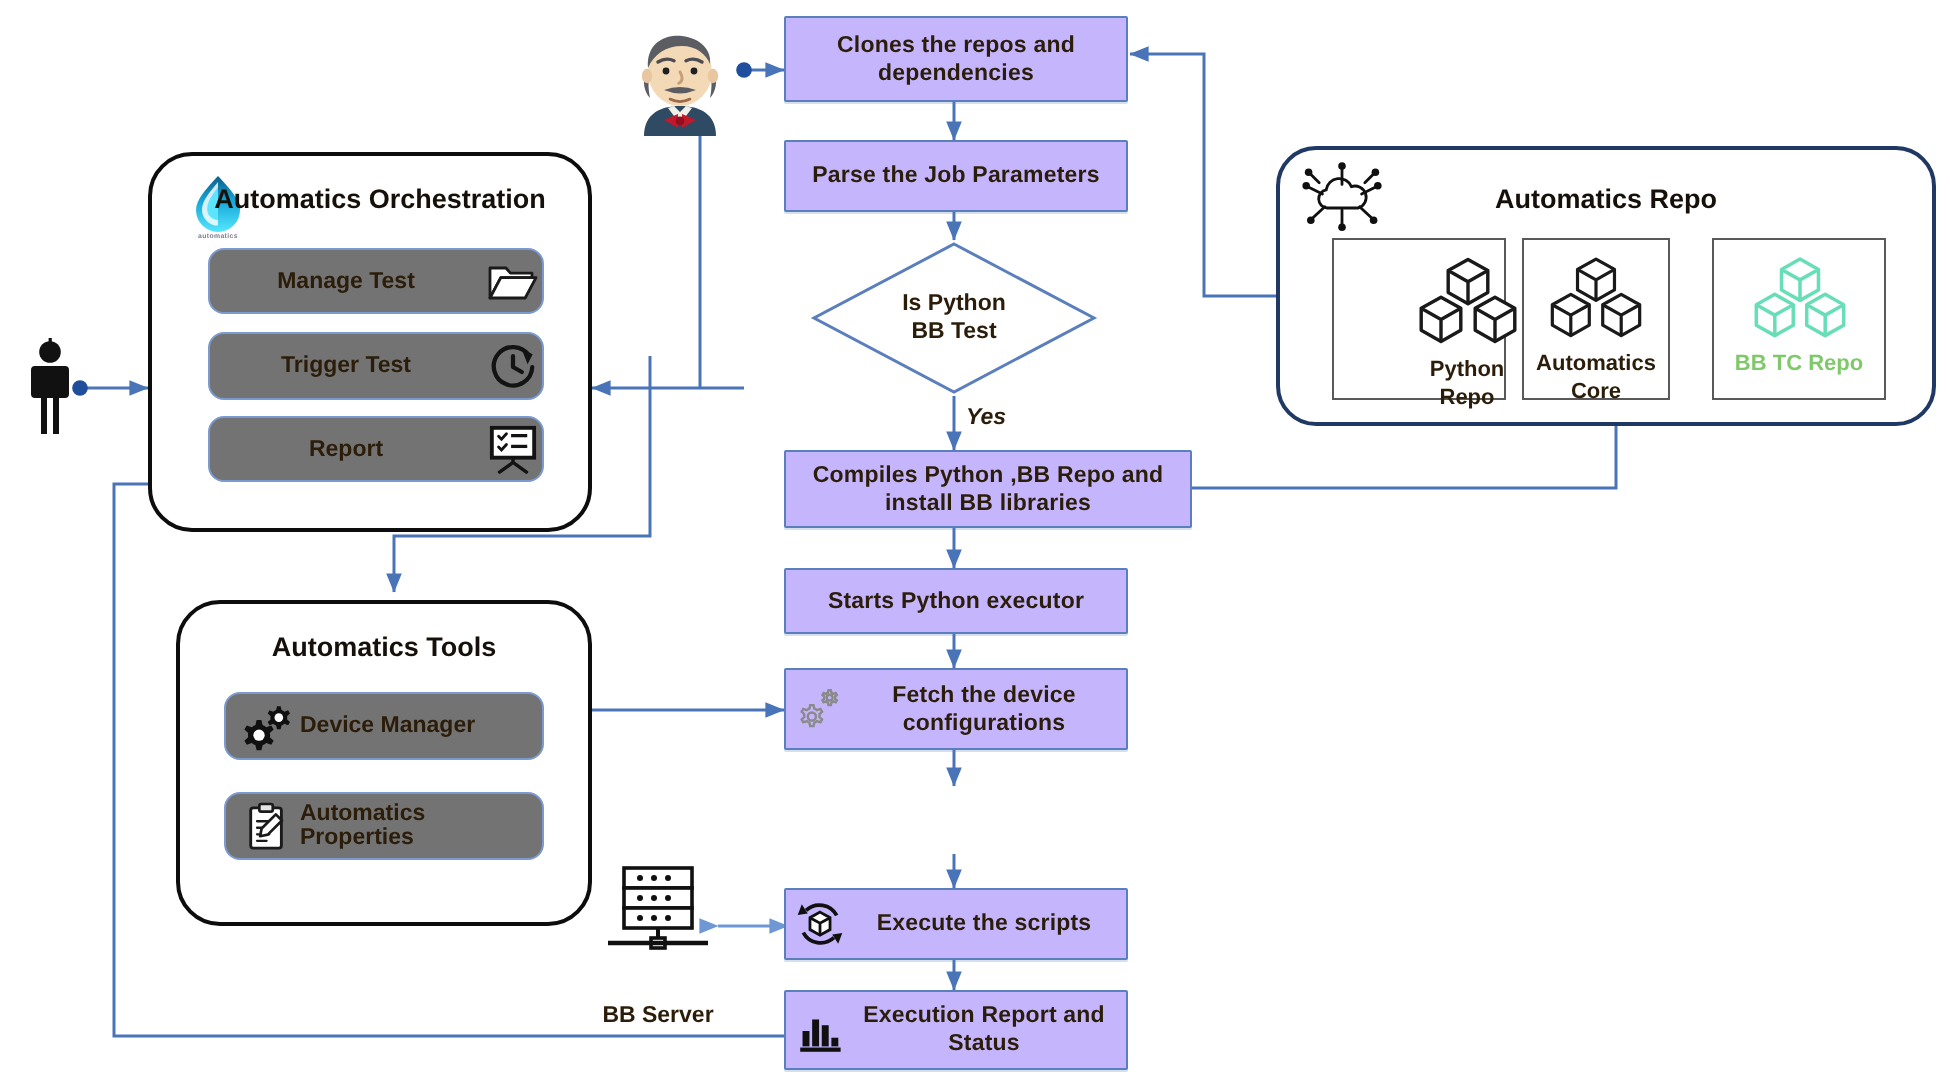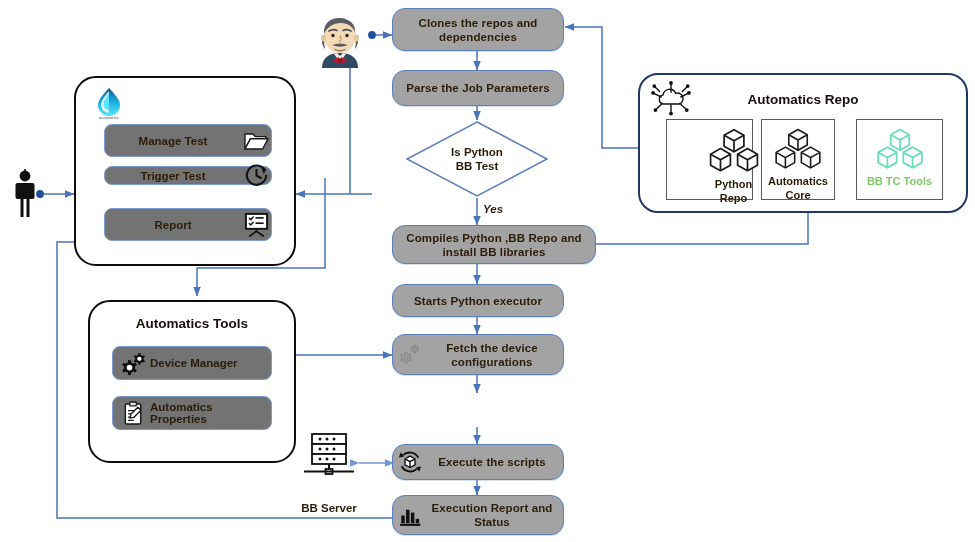--- a/index.html
+++ b/index.html
@@ -27,22 +27,22 @@
     align-items:center;
     justify-content:center;
     text-align:center;
     color:#2b1d09;
     font-weight:bold;
     letter-spacing:.1px;
   }
   
   .flowbox{
     border:1.4px solid #5b7fbd;
-    border-radius:13px;
-    background:#a3a3a3;
+    border-radius:1px;
+    background:#c4b5fd;
     font-size:11.5px;
     line-height:14px;
     box-shadow:0 1px 0 rgba(91,127,189,.25);
   }
   .flowbox .lbl{padding:0 4px;}
   .flowbox.with-icon{justify-content:center;padding-left:4px;}
   .flowbox.with-icon .lbl{flex:1;text-align:center;padding-right:6px;}
   .flow-ico{
     width:26px;height:26px;
     flex:0 0 26px;
@@ -250,32 +250,33 @@
             <stop offset="1" stop-color="#55e7ff"></stop>
           </linearGradient>
         </defs>
         <path d="M17,2 C10.5,9 6,14 6,19 a11,11 0 0 0 22,0 C28,14 23.5,9 17,2 z" fill="url(#dg)"></path>
         <path d="M17,5 C12.5,10.5 9,14.6 9,18.8 a8,8 0 0 0 8,8 z" fill="#ffffff" opacity="0.82"></path>
         <path d="M17,7.5 C13.8,12 11.6,15 11.6,18.6 a5.4,5.4 0 0 0 5.4,5.4 z" fill="#4fe3ff" opacity="0.9"></path>
       </svg>
     </div>
     <div class="logo-cap" style="left:0;top:38px;width:66px;">automatics</div>
 
+    <div class="panel-title" style="left:14px;top:14px;width:200px;">Automatics Orchestration</div>
 
     <div class="subbox ico-right" style="left:28px;top:46px;width:168px;height:33px;">
       <span class="lbl">Manage Test</span>
       <span class="s-ico">
         <svg viewBox="0 0 26 22" width="26" height="22">
           <path d="M2,19 L2,4 L10,4 L12.2,6.6 L23,6.6 L23,8.8 L7.4,8.8 L2,19 z" fill="#fff" stroke="#1a1a1a" stroke-width="1.4" stroke-linejoin="round"></path>
           <path d="M2,19 L7.4,8.8 L25,8.8 L19.6,19 z" fill="#fff" stroke="#1a1a1a" stroke-width="1.4" stroke-linejoin="round"></path>
         </svg>
       </span>
     </div>
 
-    <div class="subbox ico-right" style="left:28px;top:88px;width:168px;height:19px;">
+    <div class="subbox ico-right" style="left:28px;top:88px;width:168px;height:34px;">
       <span class="lbl">Trigger Test</span>
       <span class="s-ico">
         <svg viewBox="0 0 26 26" width="25" height="25">
           <path d="M21.4,7.2 A10,10 0 1 0 23,13" fill="none" stroke="#131313" stroke-width="2.2" stroke-linecap="round"></path>
           <path d="M17.4,3.4 L23.2,6.4 L20.6,11.6 z" fill="#131313"></path>
           <path d="M13,7.4 L13,13 L17.6,15.6" fill="none" stroke="#131313" stroke-width="2.2" stroke-linecap="round" stroke-linejoin="round"></path>
         </svg>
       </span>
     </div>
 
@@ -483,17 +484,17 @@
           <g fill="#fff" stroke="#67ddb8" stroke-width="2.1" stroke-linejoin="round">
             <path d="M32,3 L43,9.2 L43,21.4 L32,27.6 L21,21.4 L21,9.2 z"></path>
             <path d="M21,9.2 L32,15.4 L43,9.2 M32,15.4 L32,27.6"></path>
             <path d="M17,24 L28,30.2 L28,42.4 L17,48.6 L6,42.4 L6,30.2 z"></path>
             <path d="M6,30.2 L17,36.4 L28,30.2 M17,36.4 L17,48.6"></path>
             <path d="M47,24 L58,30.2 L58,42.4 L47,48.6 L36,42.4 L36,30.2 z"></path>
             <path d="M36,30.2 L47,36.4 L58,30.2 M47,36.4 L47,48.6"></path>
           </g>
         </svg>
       </span>
-      <span class="cap">BB TC Tools</span>
+      <span class="cap">BB TC Repo</span>
     </div>
   </div>
 
 </div>
 
 </body></html>

